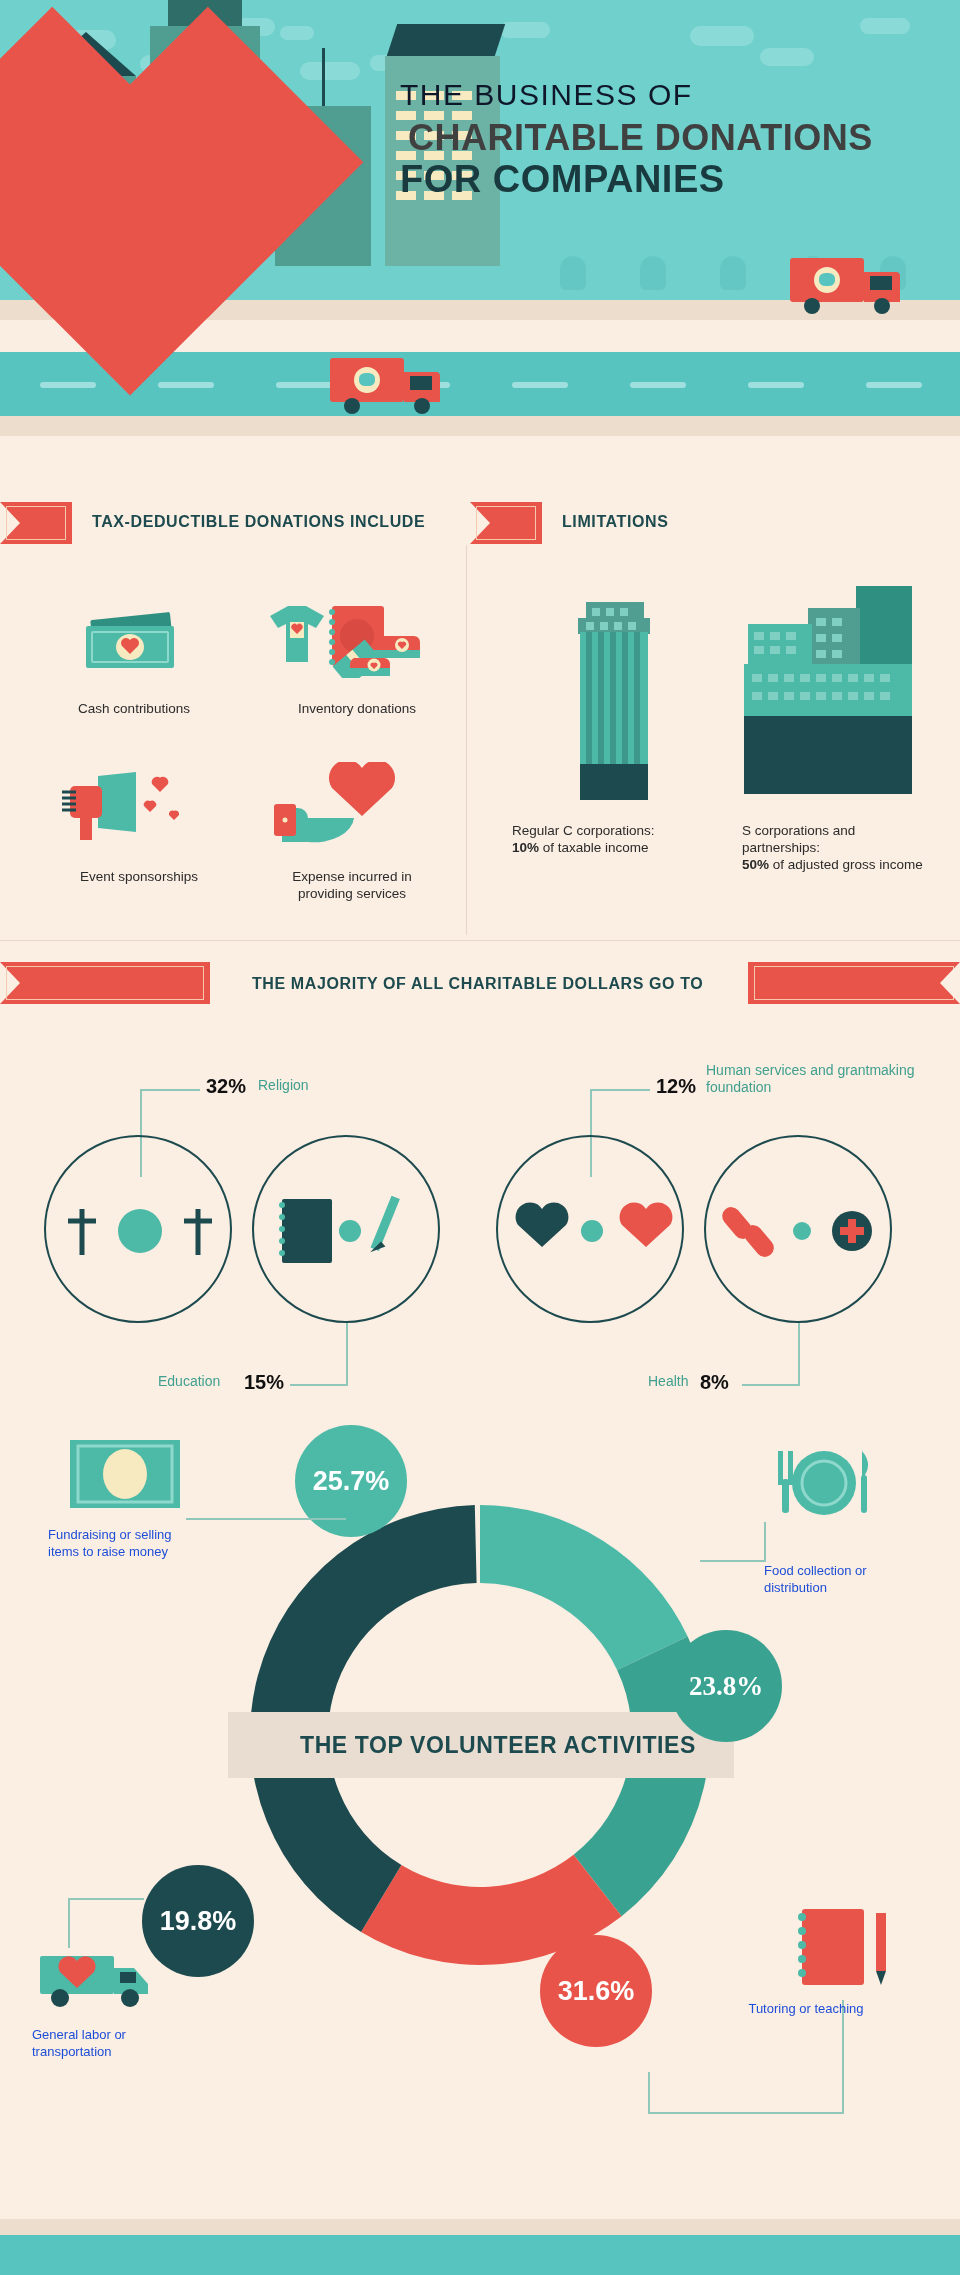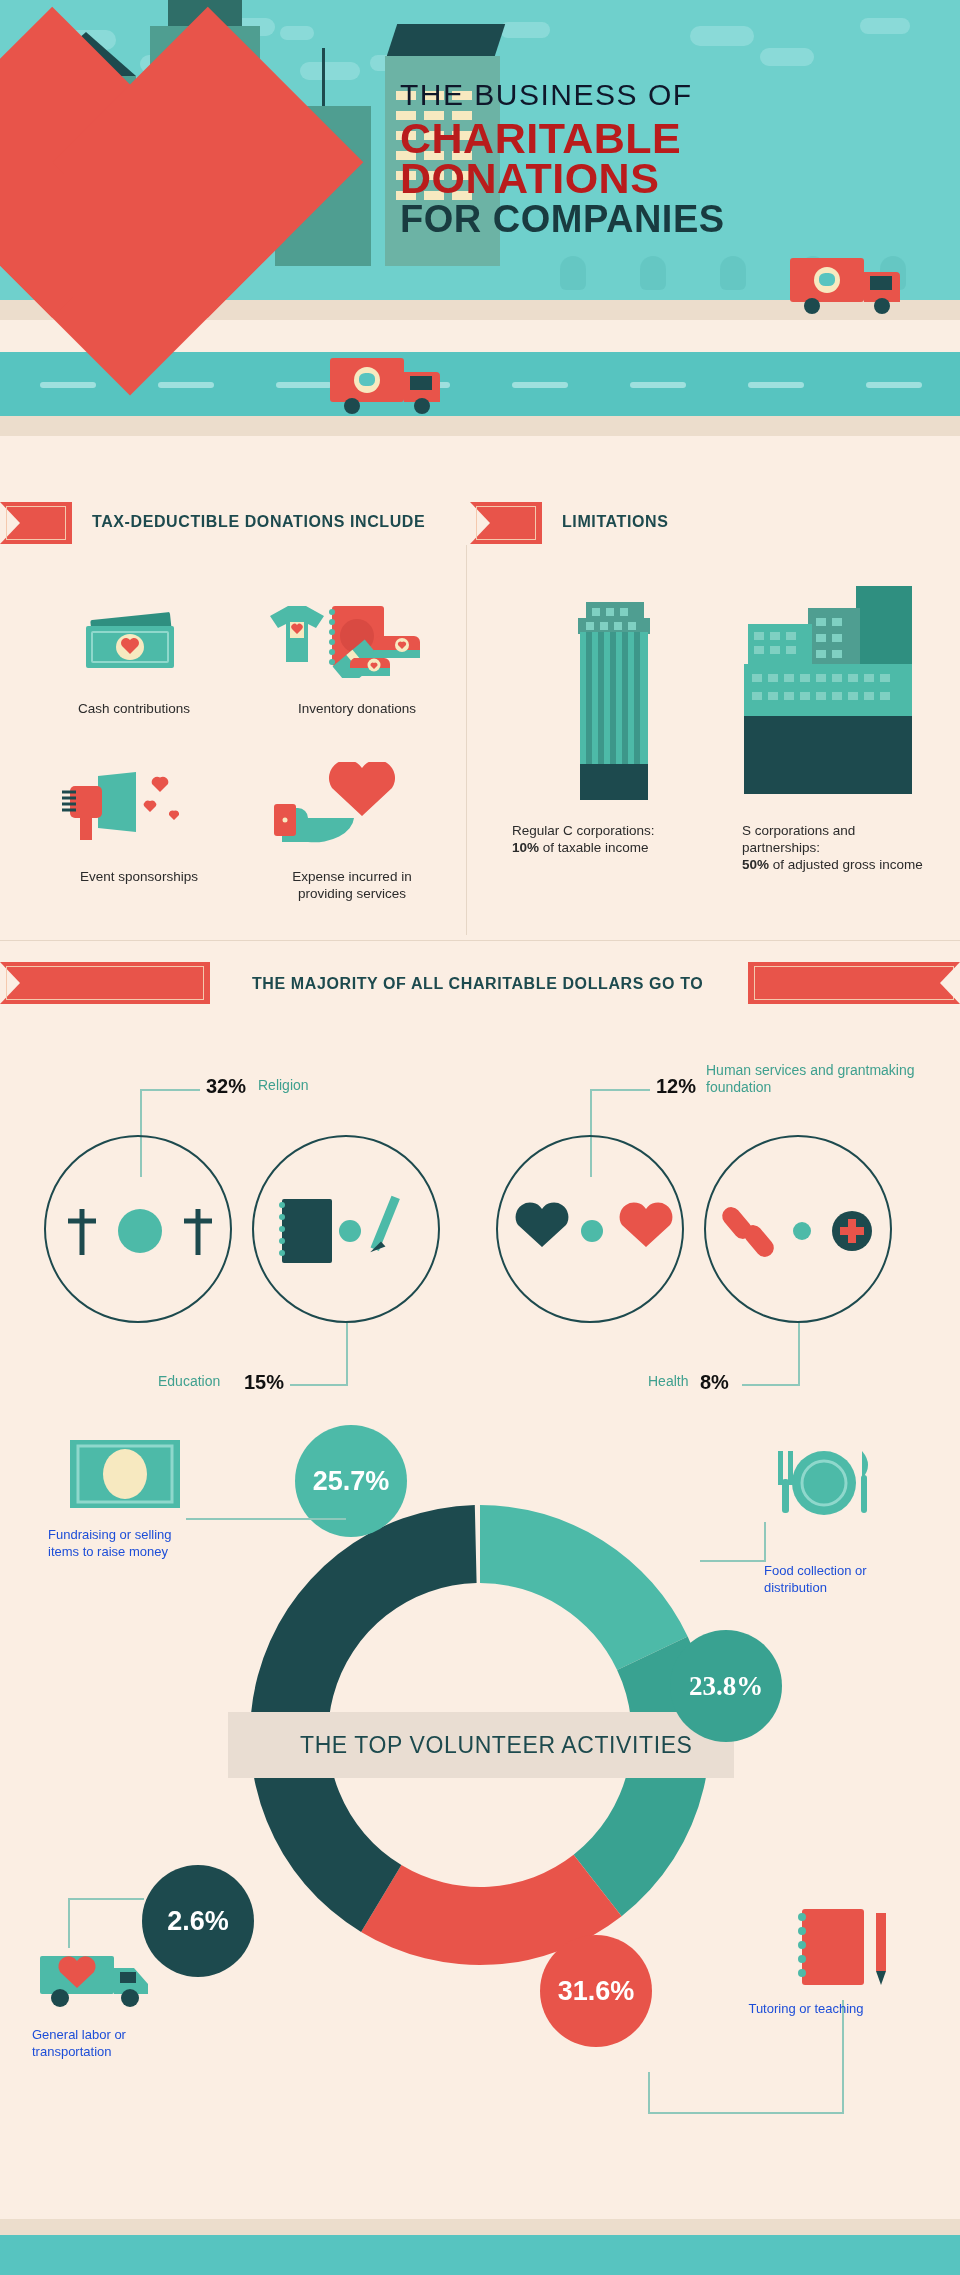--- a/index.html
+++ b/index.html
@@ -10,22 +10,22 @@
     -webkit-font-smoothing: antialiased;
   }
   .page { position: relative; width: 960px; height: 2275px; overflow: hidden; background:#fbeee3; }
 
   
   .hero { position: relative; width: 960px; height: 300px; background:#6fd0cc; overflow: hidden; }
   .cloud { position:absolute; background:#8fdcd9; border-radius: 20px; opacity:.85; }
   .hero-title { position:absolute; left: 400px; top: 78px; width: 540px; }
   .t-line1 { font-family:"Liberation Sans Narrow","Liberation Sans",sans-serif;
     font-size: 30px; letter-spacing: 1.5px; color:#0f172a; font-weight:400; text-transform:uppercase;}
-  .t-line2 { font-size: 43px; line-height:40px; font-weight:bold; letter-spacing:.5px;
-    color:#b91c1c; text-transform:uppercase; margin-top:6px; }
+  .t-line2 { font-size: 36px; line-height:40px; font-weight:bold; letter-spacing:.5px;
+    color:#404040; text-transform:uppercase; margin-top:6px;margin-left:8px; }
   .t-line3 { font-size: 38px; line-height:42px; font-weight:bold; letter-spacing:.5px;
     color:#193b40; text-transform:uppercase; }
 
   .bldg { position:absolute; bottom:0; }
   .win { position:absolute; background:#f7e9c0; }
   .tree { position:absolute; width:26px; height:34px; background:#62c4c0; border-radius:13px 13px 6px 6px; opacity:.75; }
 
   
   .band-sand { position:absolute; width:960px; height:20px; background:#ecddcc; }
   .band-cream{ position:absolute; width:960px; height:32px; background:#faeee3; }
@@ -421,33 +421,33 @@
         <path d="M 207.7 -98.5 A 230 230 0 0 1 141.6 181.2 L 93.6 119.8 A 152 152 0 0 0 137.1 -65.0 Z" fill="#39a291"></path>
 
         <path d="M 141.6 181.2 A 230 230 0 0 1 -118.9 196.9 L -78.6 130.1 A 152 152 0 0 0 93.6 119.8 Z" fill="#e8544a"></path>
 
         <path d="M -118.9 196.9 A 230 230 0 0 1 -5.2 -229.9 L -3.4 -151.9 A 152 152 0 0 0 -78.6 130.1 Z" fill="#1d4a4e"></path>
       </g>
     </svg>
   </div>
 
   <div class="vol-center-bar" style="left:228px;top:1712px;width:506px;height:66px;"></div>
-  <div class="vol-center-txt" style="left:300px;top:1732px;">THE TOP VOLUNTEER ACTIVITIES</div>
+  <div class="vol-center-txt" style="left:300px;top:1732px;font-weight:bold;">THE TOP VOLUNTEER ACTIVITIES</div>
 
   <div class="bubble" style="left:295px;top:1425px;width:112px;height:112px;background:#4dbaa8;">
     <span>25.7%</span>
   </div>
   <div class="bubble" style="left:670px;top:1630px;width:112px;height:112px;background:#39a291;font-family:Liberation Serif, serif;">
     <span>23.8%</span>
   </div>
   <div class="bubble" style="left:540px;top:1935px;width:112px;height:112px;background:#e8544a;">
     <span>31.6%</span>
   </div>
   <div class="bubble" style="left:142px;top:1865px;width:112px;height:112px;background:#1d4a4e;">
-    <span>2.6%</span>
+    <span>19.8%</span>
   </div>
 
   <div style="position:absolute;left:70px;top:1440px;width:110px;height:68px;">
     <svg width="110" height="68" viewBox="0 0 110 68">
       <rect x="0" y="0" width="110" height="68" fill="#4dbaa8"></rect>
       <rect x="8" y="6" width="94" height="56" fill="none" stroke="#8fd8cc" stroke-width="3"></rect>
       <ellipse cx="55" cy="34" rx="22" ry="25" fill="#f7e9c0"></ellipse>
     </svg>
   </div>
   <div class="vline" style="left:186px;top:1518px;width:160px;height:2px;"></div>

